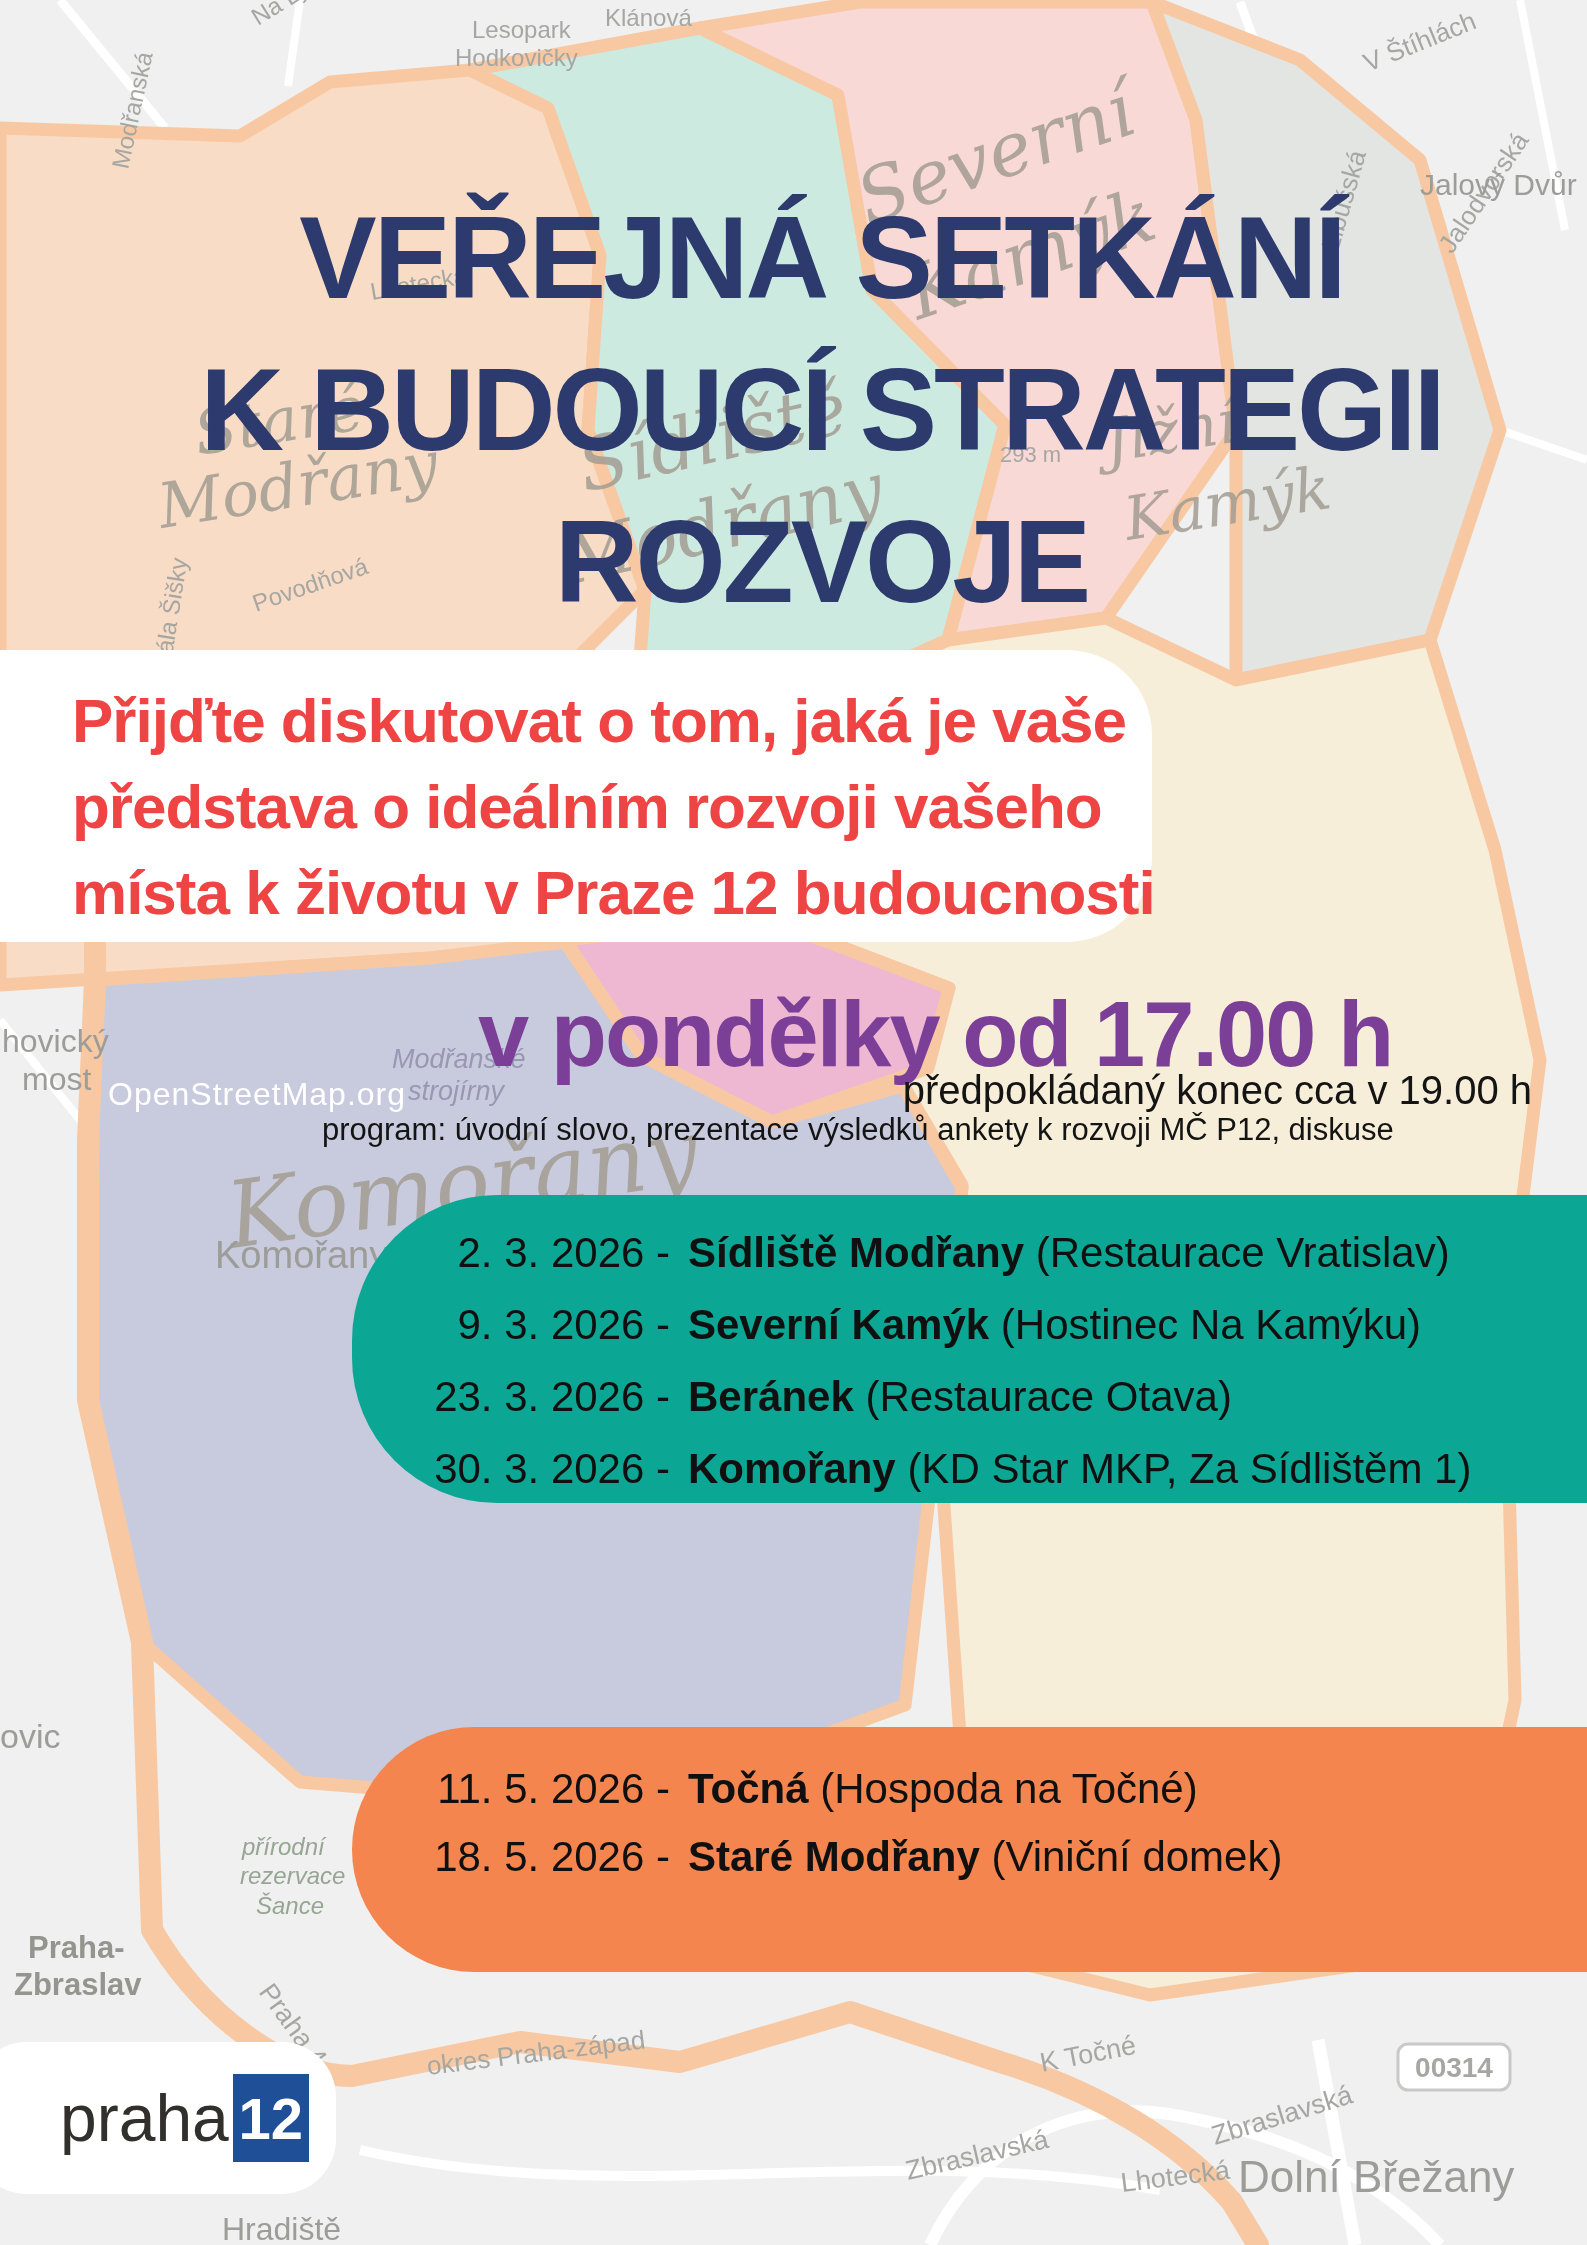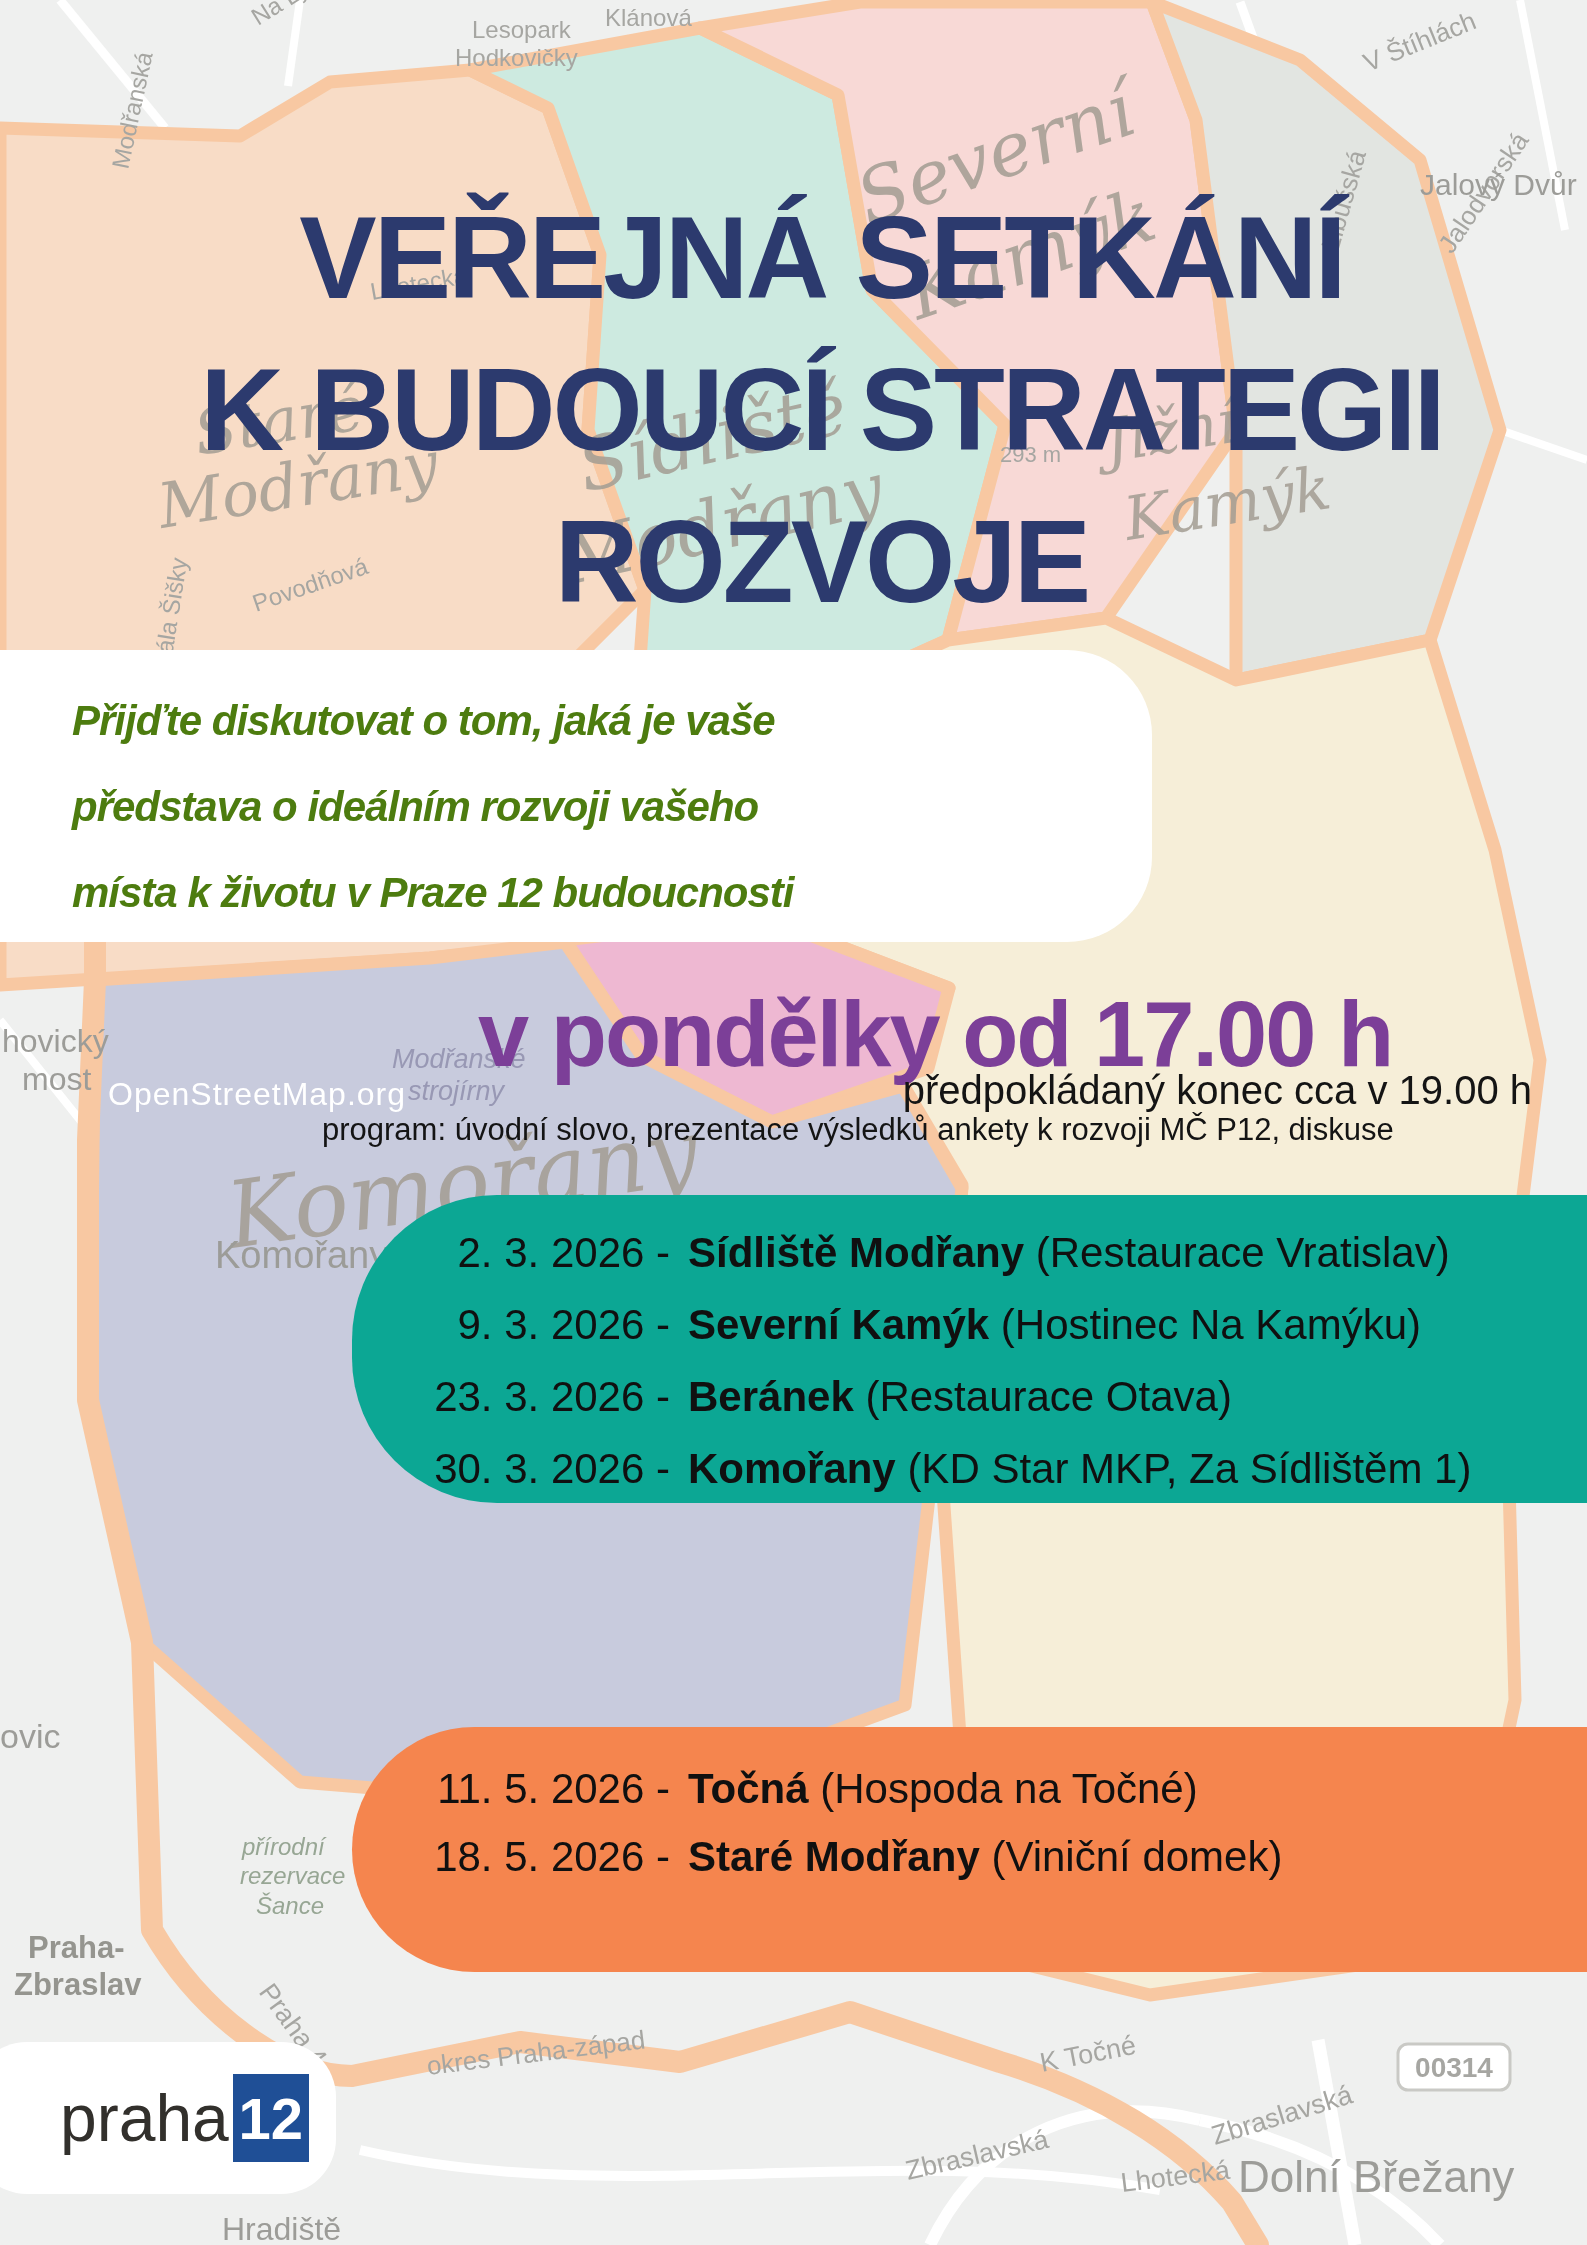--- a/index.html
+++ b/index.html
@@ -14,22 +14,22 @@
   .mlabel.green{font-style:italic;fill:#97a694;}
   .mlabel.bold{font-weight:700;fill:#95958f;}
   .script{font-family:"DejaVu Serif",serif;font-style:italic;fill:#a39d93;opacity:.85;}
 
   .page-title{position:absolute;left:0;top:182px;width:100%;text-align:center;
       color:#2c3a6e;font-weight:700;font-size:116px;line-height:152px;
       letter-spacing:-3px;z-index:5;margin-left:28px;}
   .intro-box{position:absolute;left:0;top:650px;width:1152px;height:292px;
       background:#ffffff;border-radius:0 85px 85px 0;box-sizing:border-box;
       padding:28px 0 0 72px;z-index:6;}
-  .intro-box .line{font-size:42px;font-weight:700;color:#4d7c0f;line-height:86px;
-      letter-spacing:-1px;white-space:nowrap;font-style:italic;}
+  .intro-box .line{font-size:62px;font-weight:700;color:#ef4444;line-height:86px;
+      letter-spacing:-1px;white-space:nowrap;}
   .time-heading{position:absolute;left:478px;top:982px;font-size:92px;font-weight:700;
       color:#7c3f98;letter-spacing:-2px;z-index:6;white-space:nowrap;}
   .time-note{position:absolute;right:55px;top:1068px;font-size:40px;color:#141414;
       z-index:6;white-space:nowrap;}
   .program-note{position:absolute;left:322px;top:1112px;font-size:31px;color:#141414;
       z-index:6;white-space:nowrap;}
   .osm{position:absolute;left:108px;top:1076px;font-size:32px;color:#ffffff;
       z-index:6;letter-spacing:1px;}
 
   .sched-box{position:absolute;left:352px;right:0;box-sizing:border-box;}

